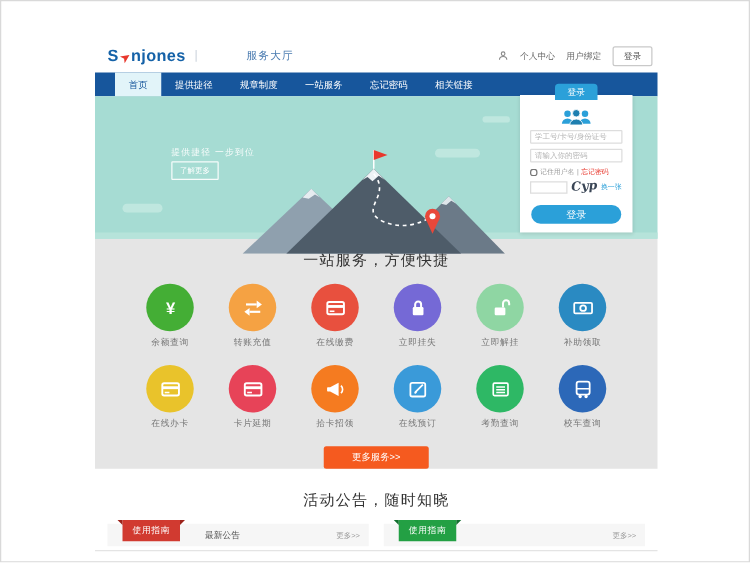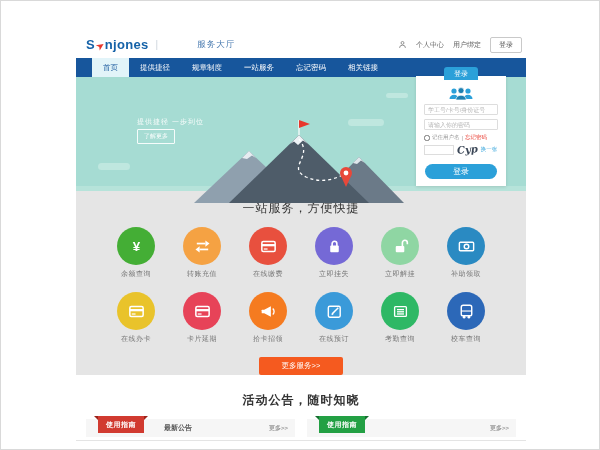--- a/index.html
+++ b/index.html
@@ -51,21 +51,21 @@
   .services { padding-top:9px; background:#e5e5e5; }
   .section-title { text-align:center; font-size:12px; color:#333; letter-spacing:1px; }
   .svc-grid { display:flex; flex-wrap:wrap; width:396px; margin:10px auto 0; }
   .svc { width:66px; margin-bottom:13px; display:flex; flex-direction:column; align-items:center; cursor:pointer; }
   .svc-circle { width:38px; height:38px; border-radius:50%; display:flex; align-items:center; justify-content:center; }
   .svc-circle svg { width:19px; height:19px; display:block; }
   .svc-label { margin-top:4px; font-size:7px; color:#777; letter-spacing:0.5px; }
   .more-btn { display:block; margin:0 auto; background:var(--more-orange,#f55a1f); color:#fff; border:none; border-radius:2px; font-size:7.5px; padding:4px 23px; cursor:pointer; }
 
   
-  .announcements { margin-top:17px;font-weight:bold; }
+  .announcements { margin-top:17px; }
   .panels { display:flex; gap:12px; margin:10px 10px 0 10px; }
   .panel { flex:1; }
   .panel-bar { position:relative; height:18px; background:var(--panel-bar-bg,#f6f6f6); display:flex; align-items:center; }
   .ribbon { position:absolute; left:12px; top:-3px; height:17px; line-height:17px; padding:0 8px; color:#fff; font-size:7px; letter-spacing:0.5px; cursor:pointer; }
   .ribbon::before, .ribbon::after { content:""; position:absolute; top:0; border-style:solid; }
   .ribbon::before { left:-4px; border-width:0 4px 4px 0; border-color:transparent var(--fold,#9c221a) transparent transparent; }
   .ribbon::after { right:-4px; border-width:4px 4px 0 0; border-color:var(--fold,#9c221a) transparent transparent transparent; }
   .panel-tab { margin-left:78px; font-size:7px; color:#555; cursor:pointer; }
   .panel-more { margin-left:auto; margin-right:7px; font-size:6px; color:#9a9a9a; cursor:pointer; }
   .bottom-divider { margin-top:3px; border-top:1px solid #e4e4e4; }

